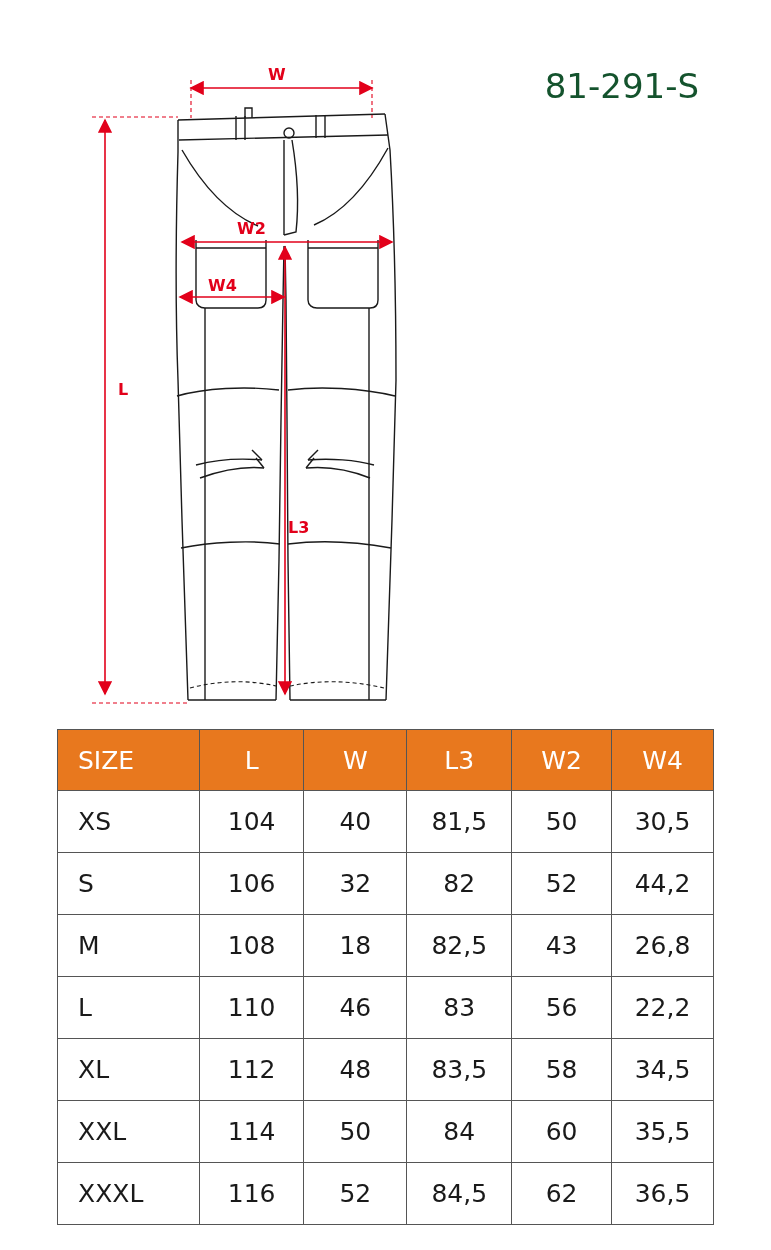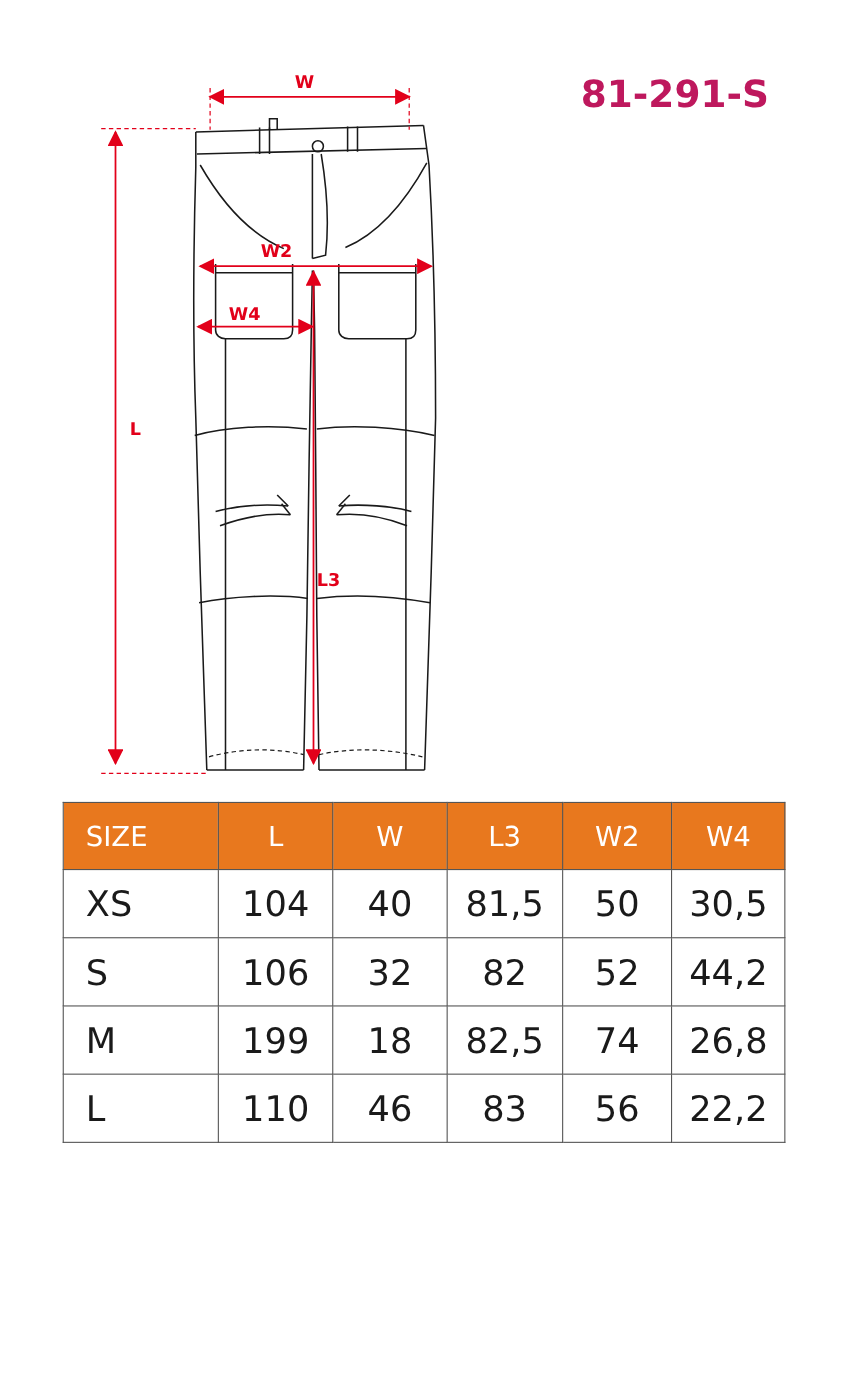--- a/index.html
+++ b/index.html
@@ -14,22 +14,22 @@
     font-family: "Liberation Sans", sans-serif;
     overflow: hidden;
   }
 
   
   #product-code {
     position: absolute;
     top: 66px;
     right: 72px;
     font-size: 34px;
-    font-weight: bold;
-    color: #be185d;
+    font-weight: normal;
+    color: #14532d;
     letter-spacing: 0px;
     font-family: "DejaVu Sans", sans-serif;
   }
 
   
   #diagram {
     position: absolute;
     left: 0;
     top: 0;
     width: 771px;
@@ -67,21 +67,21 @@
     color: #1a1a1a;
   }
   #size-table thead th {
     background: #e8781e;
     color: #ffffff;
     font-size: 25px;
     height: 58px;
     border: 1px solid #555555;
   }
   #size-table tbody td {
-    font-size: 32px;
+    font-size: 25px;
     height: 59px;
     background: #ffffff;
   }
   #size-table thead th:first-child,
   #size-table tbody td:first-child {
     text-align: left;
     padding-left: 20px;
     width: 124px;
   }
   #size-table col.c-l  { width: 108px; }
@@ -228,28 +228,52 @@
     <tr>
       <td>S</td>
       <td>106</td>
       <td>32</td>
       <td>82</td>
       <td>52</td>
       <td>44,2</td>
     </tr>
     <tr>
       <td>M</td>
-      <td>199</td>
+      <td>108</td>
       <td>18</td>
       <td>82,5</td>
-      <td>74</td>
+      <td>43</td>
       <td>26,8</td>
     </tr>
     <tr>
       <td>L</td>
       <td>110</td>
       <td>46</td>
       <td>83</td>
       <td>56</td>
       <td>22,2</td>
     </tr>
+    <tr>
+      <td>XL</td>
+      <td>112</td>
+      <td>48</td>
+      <td>83,5</td>
+      <td>58</td>
+      <td>34,5</td>
+    </tr>
+    <tr>
+      <td>XXL</td>
+      <td>114</td>
+      <td>50</td>
+      <td>84</td>
+      <td>60</td>
+      <td>35,5</td>
+    </tr>
+    <tr>
+      <td>XXXL</td>
+      <td>116</td>
+      <td>52</td>
+      <td>84,5</td>
+      <td>62</td>
+      <td>36,5</td>
+    </tr>
   </tbody>
 </table>
 
 </body></html>

